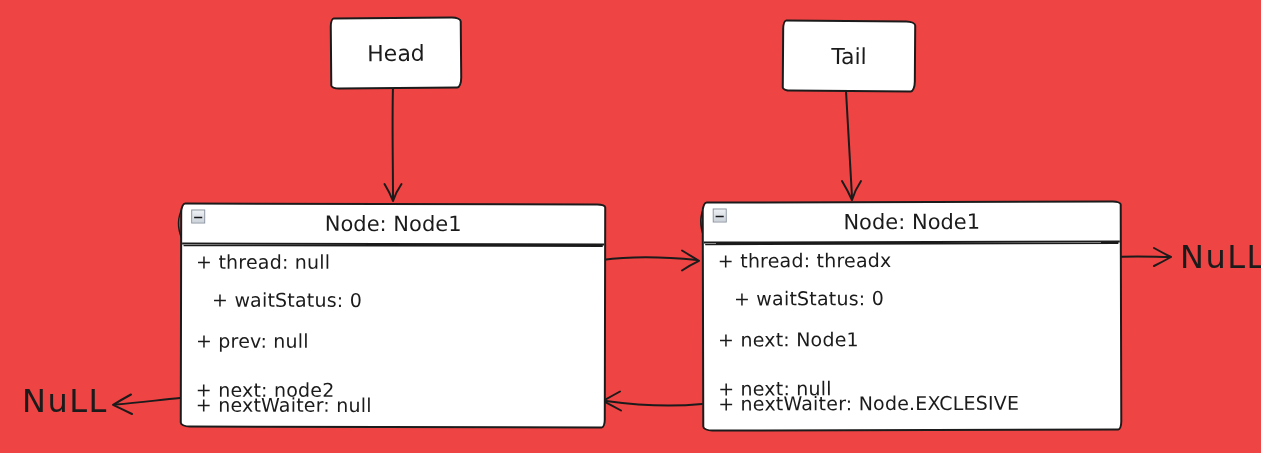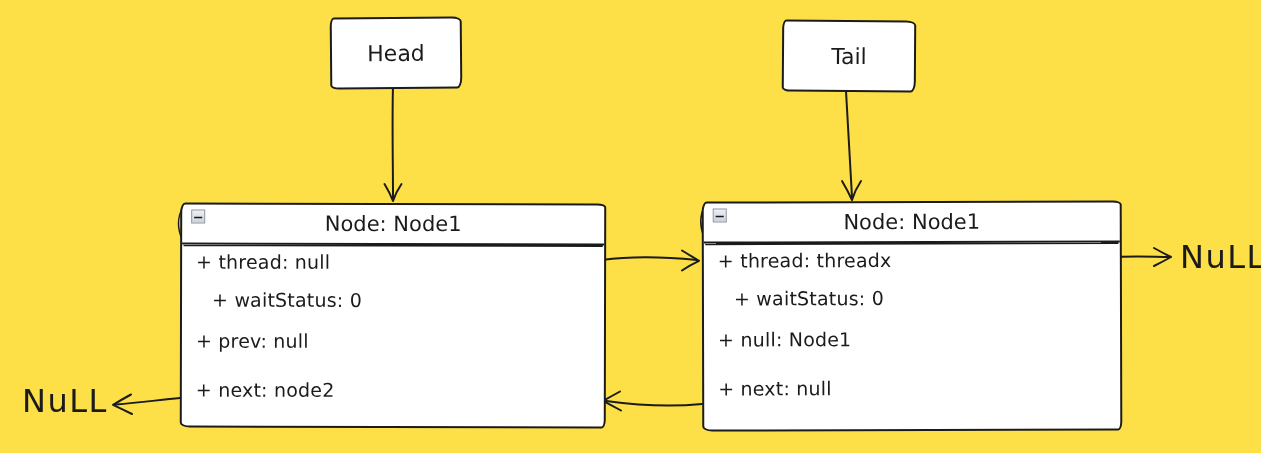--- a/index.html
+++ b/index.html
@@ -1,20 +1,20 @@
 <!DOCTYPE html>
 <html><head>
 <meta charset="utf-8">
 <style>
   html, body { margin: 0; padding: 0; background: #ffffff; }
   .canvas {
     position: relative;
     width: 1261px;
     height: 453px;
-    background: #fde047;
+    background: #ef4444;
     font-family: "DejaVu Sans", sans-serif;
     color: #1b1b1b;
     overflow: hidden;
   }
   svg.connectors {
     position: absolute;
     left: 0; top: 0;
     width: 1261px; height: 453px;
     pointer-events: none;
   }
@@ -156,32 +156,34 @@
   <div class="node-box node-left">
     <div class="node-header">
       <span class="collapse-btn">−</span>
       <span>Node: Node1</span>
     </div>
     <div class="node-body">
       <div class="attr r0">+ thread: null</div>
       <div class="attr r1">+ waitStatus: 0</div>
       <div class="attr r2">+ prev: null</div>
       <div class="attr r3">+ next: node2</div>
+      <div class="attr r4">+ nextWaiter: null</div>
     </div>
   </div>
 
   <div class="node-box node-right">
     <div class="node-header">
       <span class="collapse-btn">−</span>
       <span>Node: Node1</span>
     </div>
     <div class="node-body">
       <div class="attr r0">+ thread: threadx</div>
       <div class="attr r1">+ waitStatus: 0</div>
-      <div class="attr r2">+ null: Node1</div>
+      <div class="attr r2">+ next: Node1</div>
       <div class="attr r3">+ next: null</div>
+      <div class="attr r4">+ nextWaiter: Node.EXCLESIVE</div>
     </div>
   </div>
 
   <div class="null-label null-left">NuLL</div>
   <div class="null-label null-right">NuLL</div>
 
 </div>
 
 </body></html>

